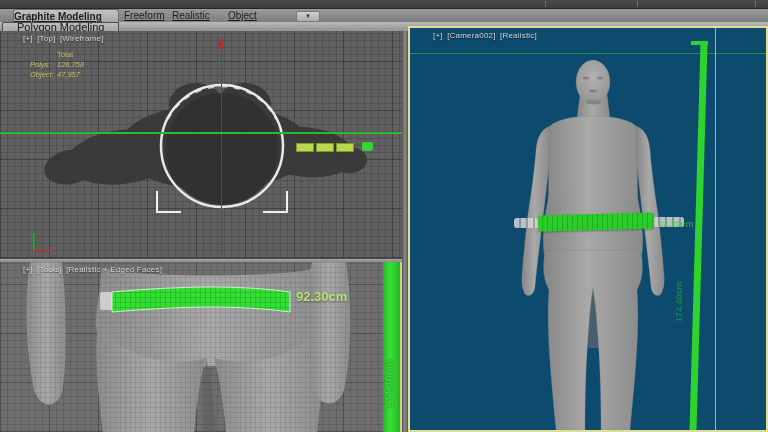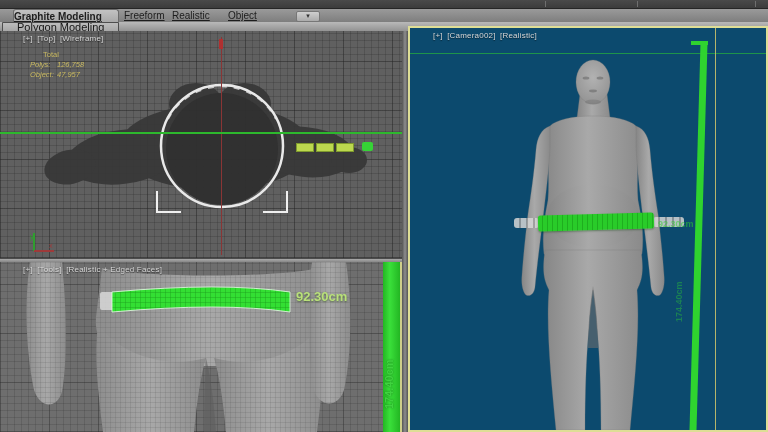--- a/index.html
+++ b/index.html
@@ -49,21 +49,21 @@
     background:linear-gradient(#aaa,#7c7c7c);border-top:1px solid #4c4c4c;cursor:row-resize;}
   #v-splitter{position:absolute;left:402px;top:31px;width:6px;height:401px;
     background:linear-gradient(90deg,#555,#8d8d8d,#555);cursor:col-resize;}
   #vp-camera{position:absolute;left:408px;top:26px;width:360px;height:406px;
     background:#0c4a6e;border:2px solid #dede96;box-sizing:border-box;overflow:hidden;}
   
   #stats{position:absolute;left:30px;top:19px;font-size:7.5px;color:#c9b960;z-index:30;line-height:10px;}
   #stats .r{display:flex;font-style:italic;}
   #stats .lab{width:27px;text-align:left;}
   #stats .val{text-align:left;}
-  #stats .head{margin-left:13px;}
+  #stats .head{margin-left:27px;}
   
   .abs{position:absolute;}
   #green-hline-top{left:0;top:101px;width:402px;height:2px;background:#2db82d;z-index:5;}
   #red-vline-top{left:221px;top:6px;width:1px;height:218px;background:#8a3535;z-index:4;}
   #red-tick-top{left:219px;top:8px;width:4px;height:10px;background:#b03030;z-index:5;}
   .tape-dash{position:absolute;top:112px;height:7px;background:#bcd84e;border:1px solid #7f9a2e;z-index:6;}
   #tape-dot{left:362px;top:111px;width:11px;height:9px;background:#36d336;border-radius:2px;z-index:6;}
   
   #waist-text-front{left:296px;top:27px;font-size:13px;font-weight:bold;color:#b9e07a;
     text-shadow:0 1px 2px rgba(30,60,10,.6);z-index:20;}

